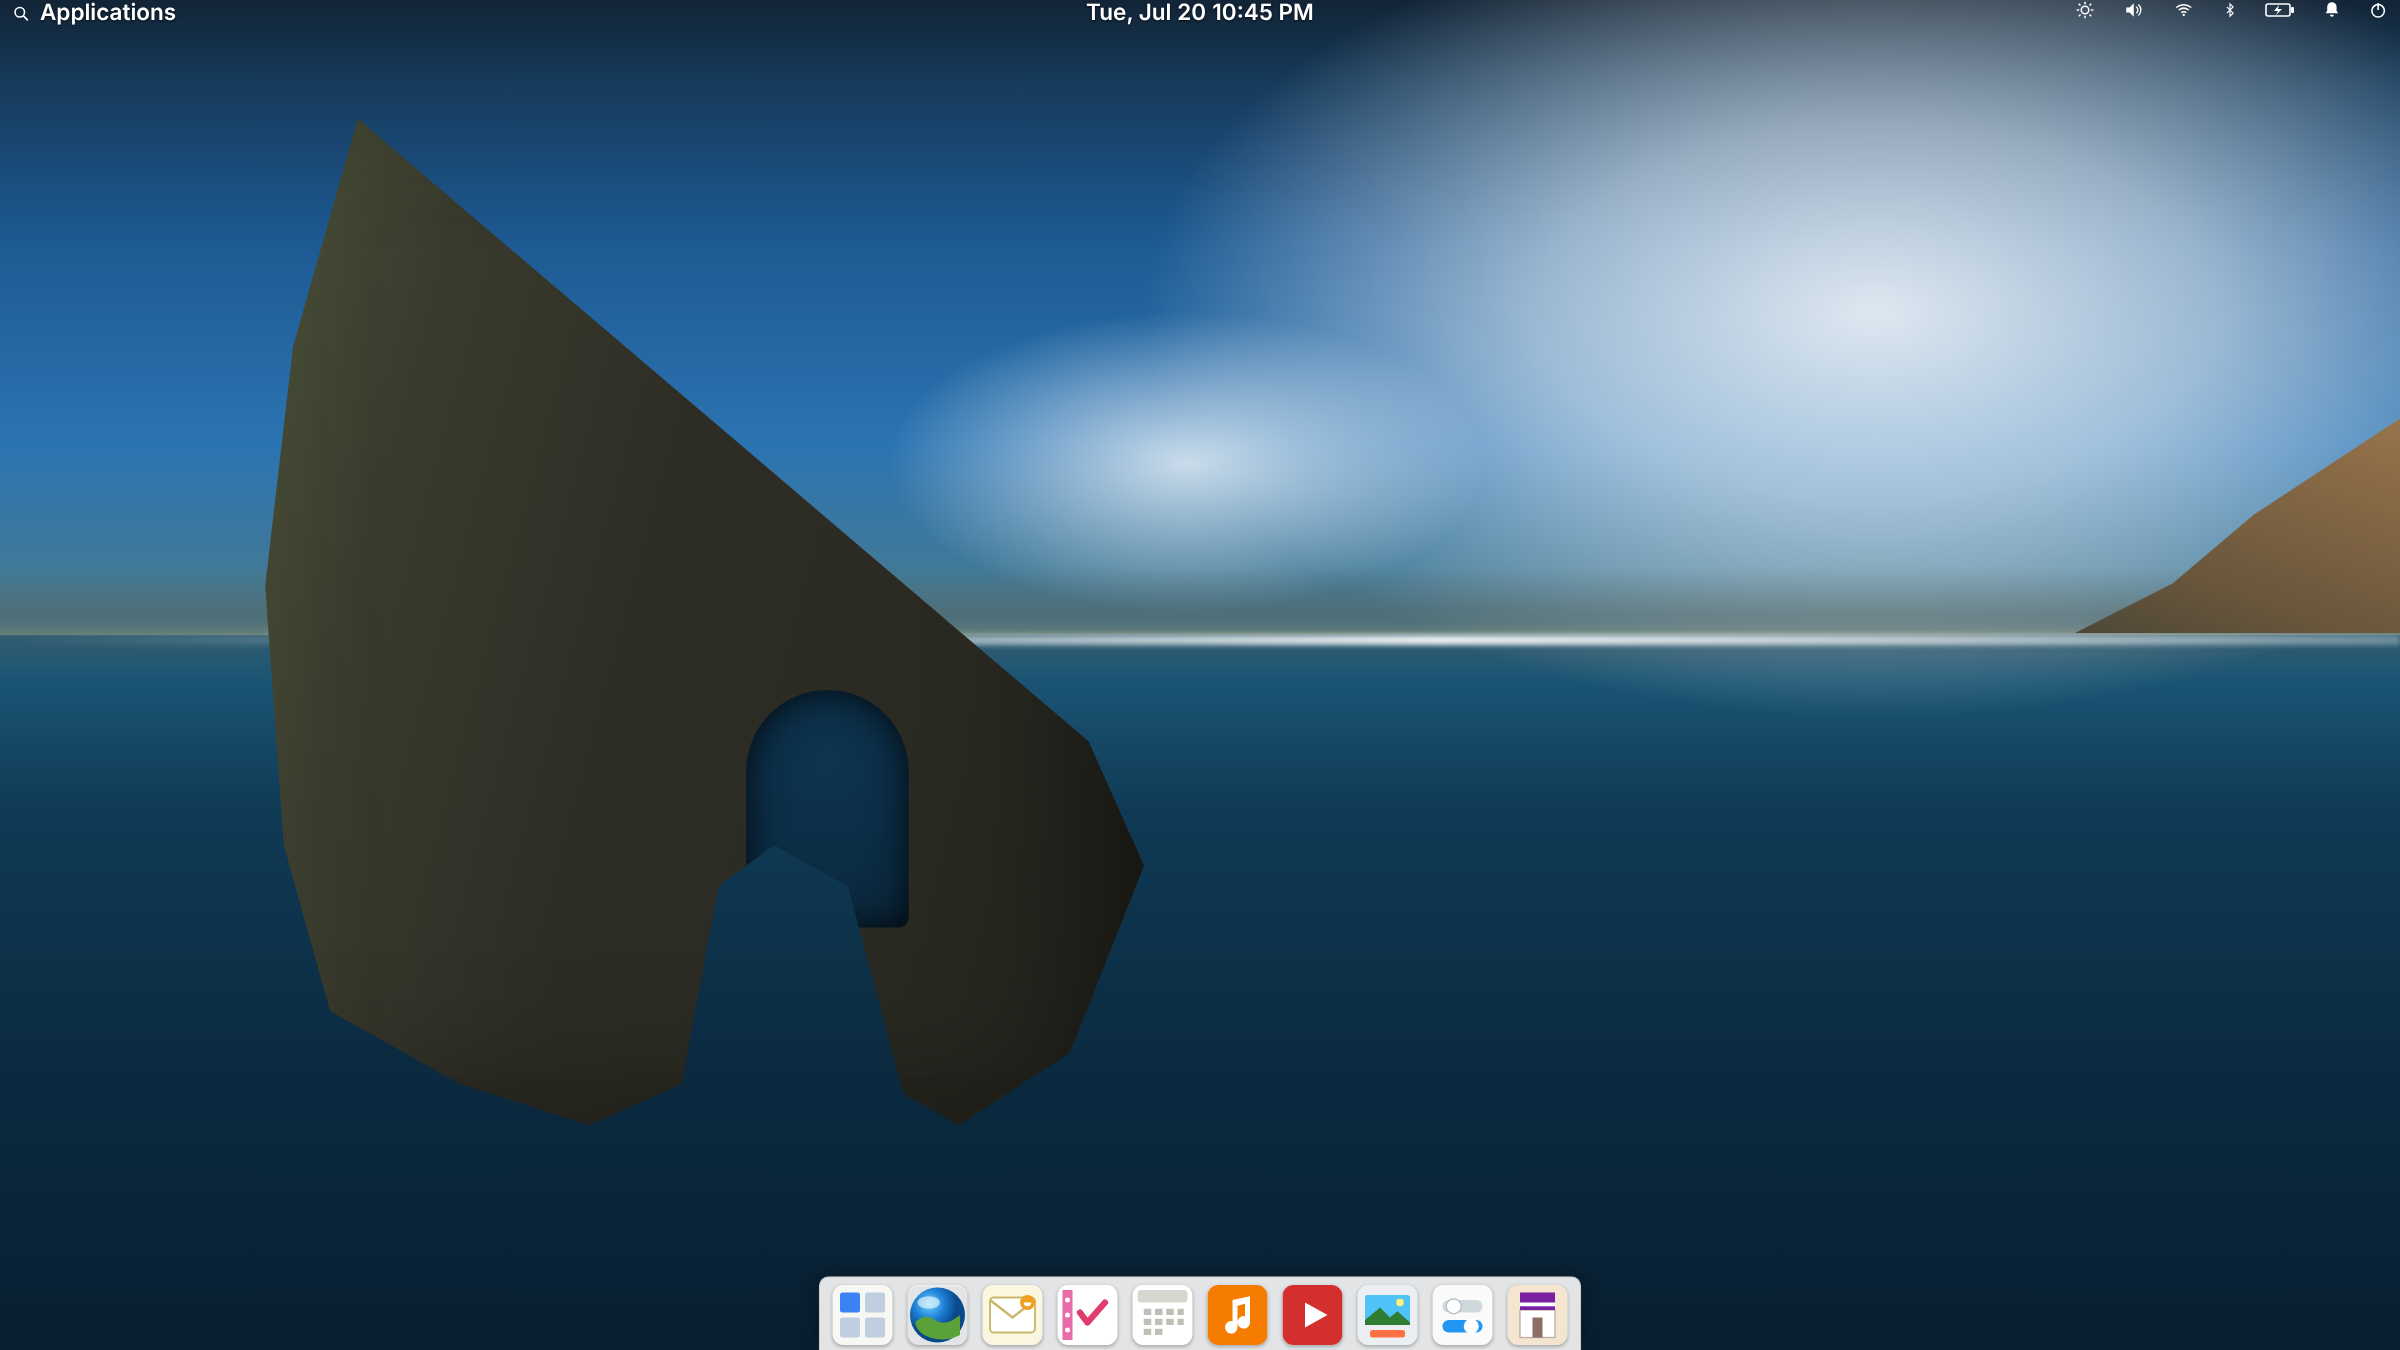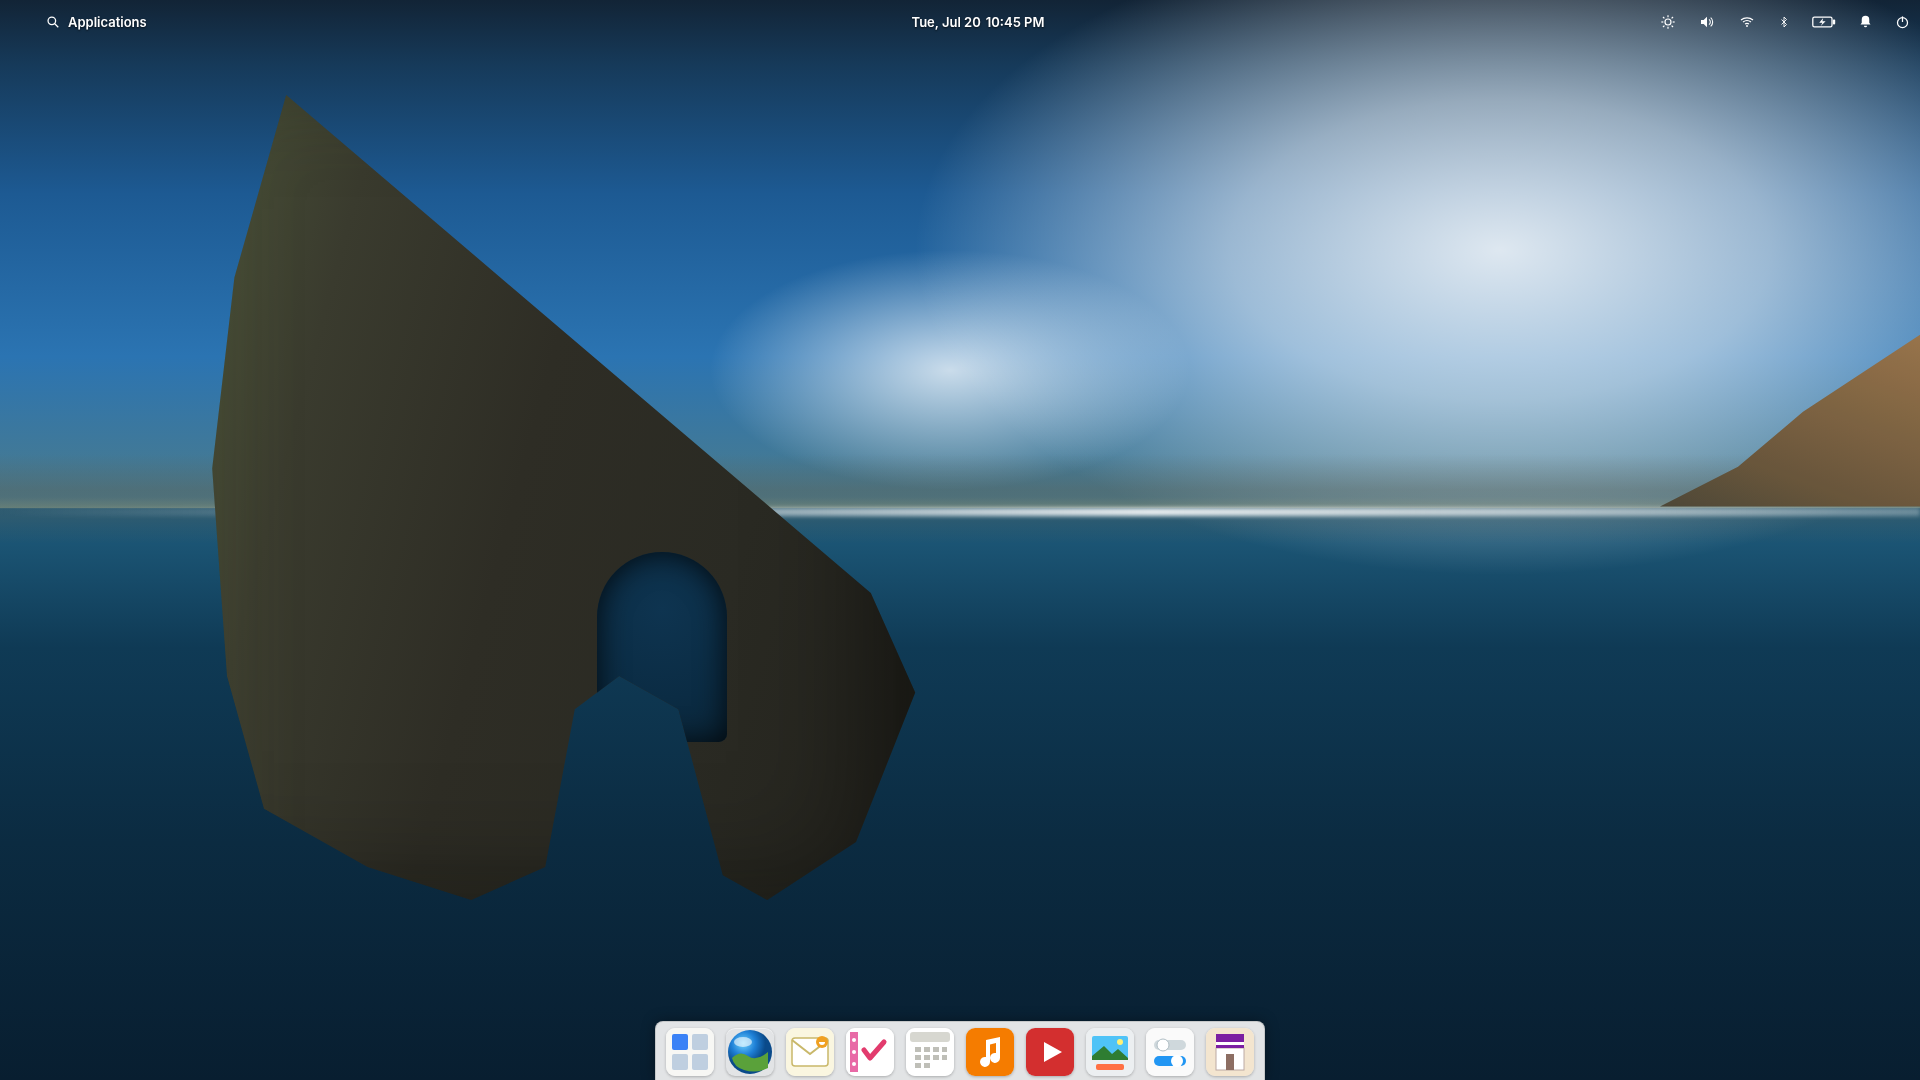--- a/index.html
+++ b/index.html
@@ -24,22 +24,22 @@
       linear-gradient(105deg,#4a5238 0%,#3a3b2e 20%,#2e2d25 45%,#2a2a23 70%,#24231d 100%);
     clip-path:polygon(6% 22%, 13% 0%, 92% 60%, 98% 72%, 90% 90%, 78% 97%, 72% 94%, 66% 74%, 58% 70%, 52% 74%, 48% 93%, 38% 97%, 24% 93%, 10% 86%, 5% 70%, 3% 45%);
     box-shadow:inset -60px -30px 120px rgba(0,0,0,.45), inset 40px 10px 80px rgba(120,130,80,.15);}
   .arch{position:absolute;left:55%;top:55%;width:130px;height:190px;border-radius:80px 80px 10px 10px;
     background:radial-gradient(circle at 50% 30%, #0e3450 0%, #0b2c44 60%, #0a2538 100%);
     box-shadow:inset 0 0 30px rgba(0,0,0,.8);}
   .foam{position:absolute;left:0;right:0;top:47%;height:8px;
     background:linear-gradient(to right,rgba(255,255,255,0) 0%,rgba(255,255,255,.5) 40%,rgba(255,255,255,.9) 60%,rgba(255,255,255,.3) 100%);
     filter:blur(2px);}
   
-  .panel{position:absolute;top:0;left:0;right:0;height:30px;display:flex;align-items:flex-end;
-    color:#fff;font-size:13px;text-shadow:0 1px 2px rgba(0,0,0,.7);padding:0 10px;z-index:10;margin-left:36px;}
+  .panel{position:absolute;top:0;left:0;right:0;height:30px;display:flex;align-items:flex-start;
+    color:#fff;font-size:18px;text-shadow:0 1px 2px rgba(0,0,0,.7);padding:0 10px;z-index:10;}
   .panel .apps{display:flex;align-items:center;gap:8px;cursor:pointer;font-weight:600;}
   .panel .center{position:absolute;left:50%;transform:translateX(-50%);display:flex;gap:5px;font-weight:600;cursor:pointer;}
   .panel .right{margin-left:auto;display:flex;align-items:center;gap:22px;}
   .panel .right .ind{display:flex;align-items:center;cursor:pointer;}
   .panel svg{display:block;}
   
   .dock{position:absolute;bottom:0;left:50%;transform:translateX(-50%);
     background:rgba(245,245,245,.92);border:1px solid rgba(0,0,0,.12);border-bottom:none;
     border-radius:8px 8px 0 0;padding:6px 10px 4px;display:flex;gap:12px;z-index:10;
     box-shadow:0 0 14px rgba(0,0,0,.35);}

